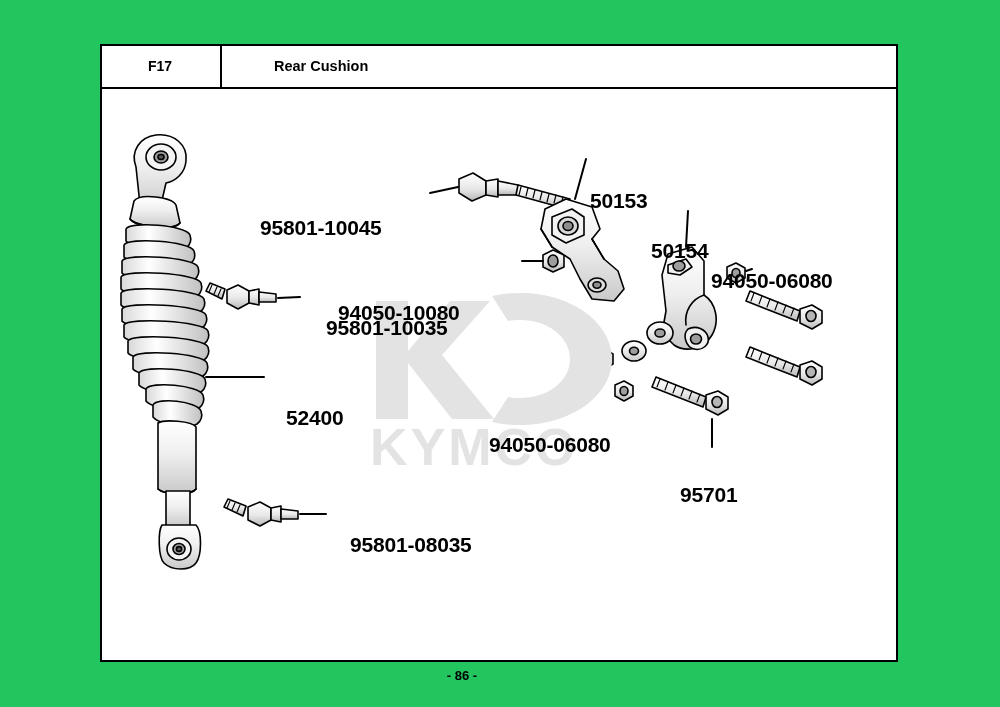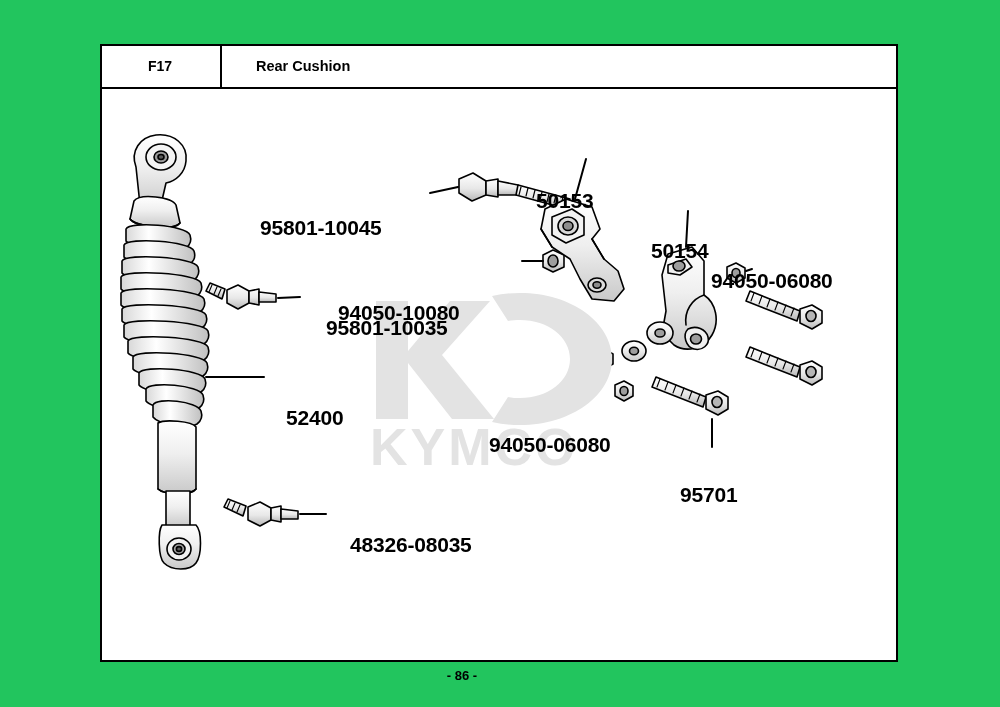--- a/index.html
+++ b/index.html
@@ -59,21 +59,21 @@
     font-weight: bold;
     color: #000;
   }
   .header-title {
     position: absolute;
     left: 122px;
     top: 0;
     height: 43px;
     display: flex;
     align-items: center;
-    padding-left: 34px;
+    padding-left: 52px;
   }
   .header-title span {
     font-size: 14.5px;
     font-weight: bold;
     color: #000;
   }
   
   .page-number {
     position: absolute;
     left: 0;
@@ -344,27 +344,27 @@
           <path d="M494,300 L504,282"></path>
 
           <path d="M612,358 L612,330"></path>
 
           <path d="M226,425 L200,425"></path>
         </g>
       </g>
     </svg>
 
     <div class="lbl" style="left:160px; top:127px;">95801-10045</div>
-    <div class="lbl" style="left:436px; top:100px;">50153</div>
+    <div class="lbl" style="left:454px; top:100px;padding-left:36px;">50153</div>
     <div class="lbl" style="left:551px; top:150px;">50154</div>
     <div class="lbl" style="left:611px; top:180px;">94050-06080</div>
     <div class="lbl" style="left:238px; top:203px;margin-top:9px;">94050-10080</div>
     <div class="lbl" style="left:226px; top:227px;text-align:center;">95801-10035</div>
     <div class="lbl" style="left:186px; top:317px;">52400</div>
     <div class="lbl" style="left:389px; top:344px;">94050-06080</div>
     <div class="lbl" style="left:580px; top:394px;">95701</div>
-    <div class="lbl" style="left:250px; top:444px;">48326-08035</div>
+    <div class="lbl" style="left:250px; top:444px;">95801-08035</div>
 
   </div>
 
   <div class="page-number">- 86 -</div>
 
 </div>
 
 </body></html>

